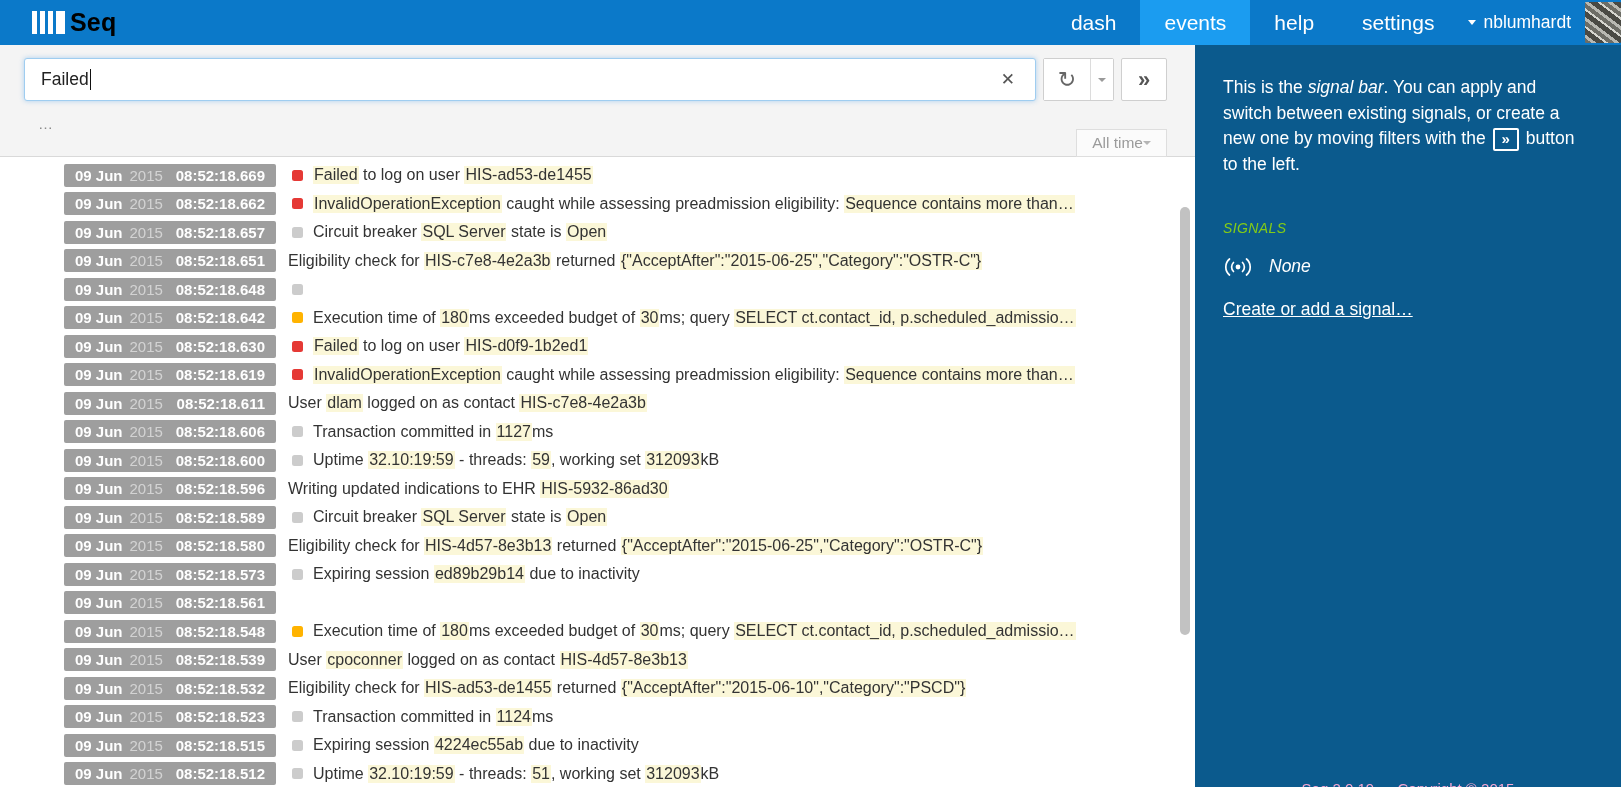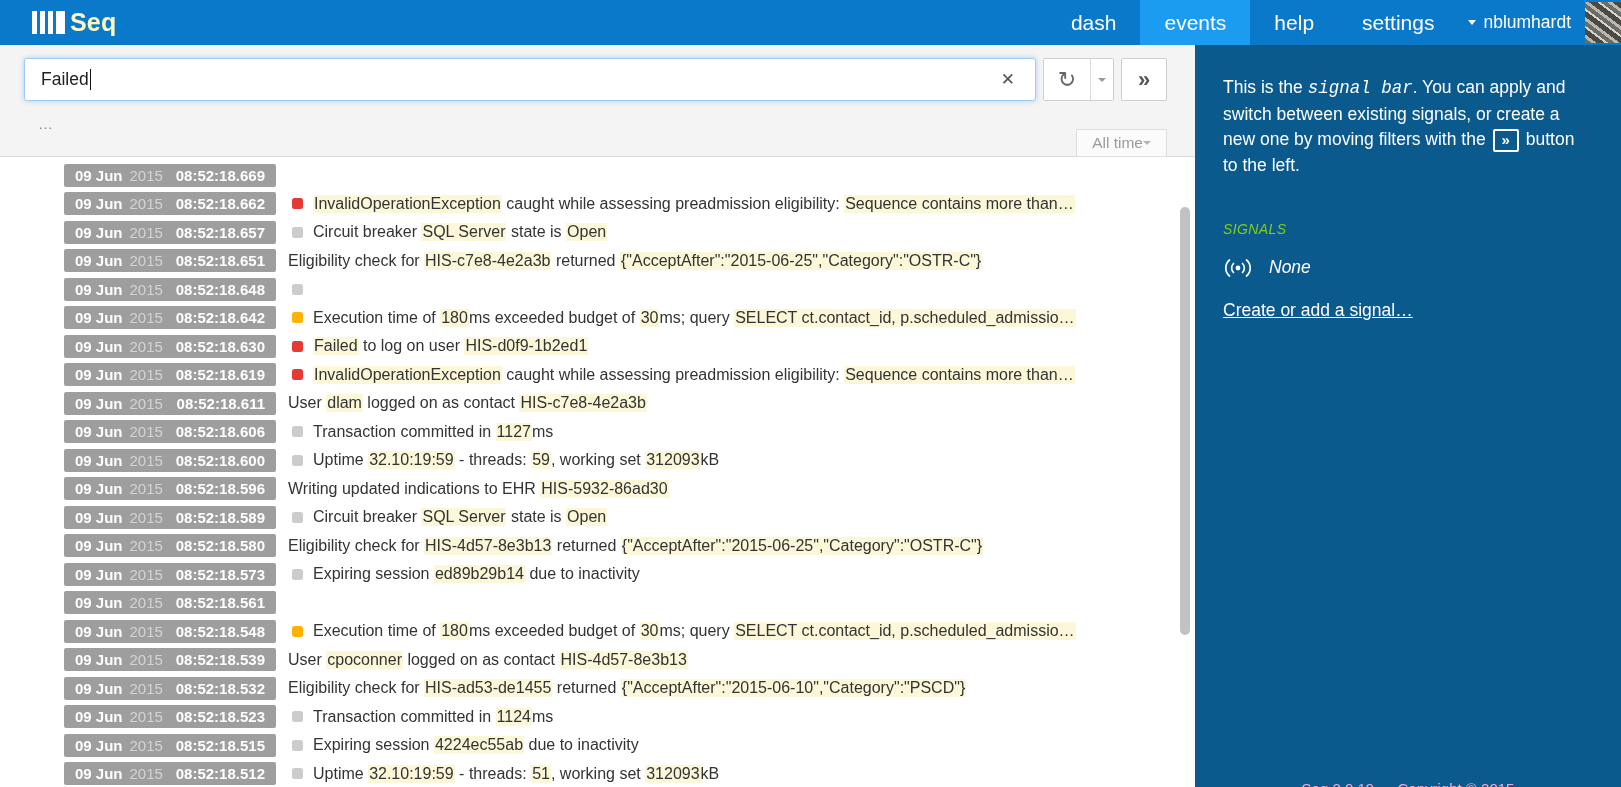--- a/index.html
+++ b/index.html
@@ -4,21 +4,21 @@
 <style>
   * { margin:0; padding:0; box-sizing:border-box; }
   html,body { width:1621px; height:787px; overflow:hidden; font-family:"Liberation Sans", sans-serif; background:#fff; }
 
   
   .topbar { height:45px; background:var(--c-topbar,#0b79c9); display:flex; align-items:stretch; justify-content:space-between; }
   .logo { display:flex; align-items:center; padding-left:32px; gap:2px; }
   .logo-bars { display:flex; align-items:center; gap:3px; margin-right:3px; }
   .logo-bars i { display:block; width:5px; height:23px; background:#fff; }
   .logo-bars i:last-child { width:9px; }
-  .logo-text { color:#fef9c3; font-size:25px; font-weight:bold; letter-spacing:0.2px; }
+  .logo-text { color:#000000; font-size:25px; font-weight:bold; letter-spacing:0.2px; }
   .nav { display:flex; align-items:stretch; }
   .nav a { display:flex; align-items:center; padding:0 24px; color:#fff; font-size:21px; text-decoration:none; }
   .nav a.active { background:var(--c-active-tab,#1b9cf0); }
   .account { display:flex; align-items:center; color:#fff; font-size:17.5px; padding:0 14px 0 10px; gap:7px; }
   .caret-down { width:0; height:0; border-left:4.5px solid transparent; border-right:4.5px solid transparent; border-top:5px solid #fff; display:inline-block; }
   .avatar { width:36px; height:41px; margin-top:2px; background:
       repeating-linear-gradient(37deg,#6d6d66 0 4px,#b9b9b2 4px 7px,#4a4a44 7px 12px,#d6d6cf 12px 14px),
       #888; border-radius:1px; }
 
   
@@ -56,21 +56,21 @@
   .level-warning { background:var(--c-warning,#ffb300); }
   .level-debug { background:var(--c-debug,#cccccc); }
   .msg { font-size:16px; color:#333; overflow:hidden; white-space:nowrap; }
   .hl { background:var(--c-highlight,#fbf7d8); border-radius:2px; padding:2px 1px; }
 
   .scrollbar-thumb { position:absolute; right:5px; top:18px; width:10px; height:428px; background:#c2c2c2; border-radius:5px; }
 
   
   .sb-inner { padding:30px 34px 0 28px; }
   .sb-intro { font-size:17.5px; line-height:25.5px; }
-  .sb-intro em { font-style:italic;font-family:Liberation Mono, monospace; }
+  .sb-intro em { font-style:italic; }
   .promote-box { display:inline-block; border:2px solid #fff; border-radius:2px; padding:0 7px 2px 7px; font-size:15px; font-weight:bold; line-height:17px; margin:0 2px; }
   .sb-heading { margin-top:43px; font-size:14px; letter-spacing:0.4px; color:#84cc16;font-style:italic; }
   .sb-signal-row { margin-top:20px; display:flex; align-items:center; gap:16px; }
   .sb-none { font-style:italic; font-size:17.5px; }
   .sb-link { display:inline-block; margin-top:22px; color:#fff; font-size:17.5px; text-decoration:underline; cursor:pointer; }
   .sb-footer { position:absolute; bottom:32px; width:100%; text-align:center; font-size:15px; color:#f9a8d4; }
 </style>
 </head>
 <body>
 
@@ -125,20 +125,24 @@
       </div>
     </div>
 
     <div class="events" id="event-rows">
         <div class="row">
           <span class="badge">
             <span class="d">09 Jun</span>
             <span class="y">2015</span>
             <span class="t">08:52:18.669</span>
           </span>
+          <div class="msg-wrap">
+            <span class="level level-error"></span>
+            <span class="msg"><span class="hl">Failed</span><span> to log on user </span><span class="hl">HIS-ad53-de1455</span></span>
+          </div>
         </div>
         <div class="row">
           <span class="badge">
             <span class="d">09 Jun</span>
             <span class="y">2015</span>
             <span class="t">08:52:18.662</span>
           </span>
           <div class="msg-wrap">
             <span class="level level-error"></span>
             <span class="msg"><span class="hl">InvalidOperationException</span><span> caught while assessing preadmission eligibility: </span><span class="hl">Sequence contains more than…</span></span>

